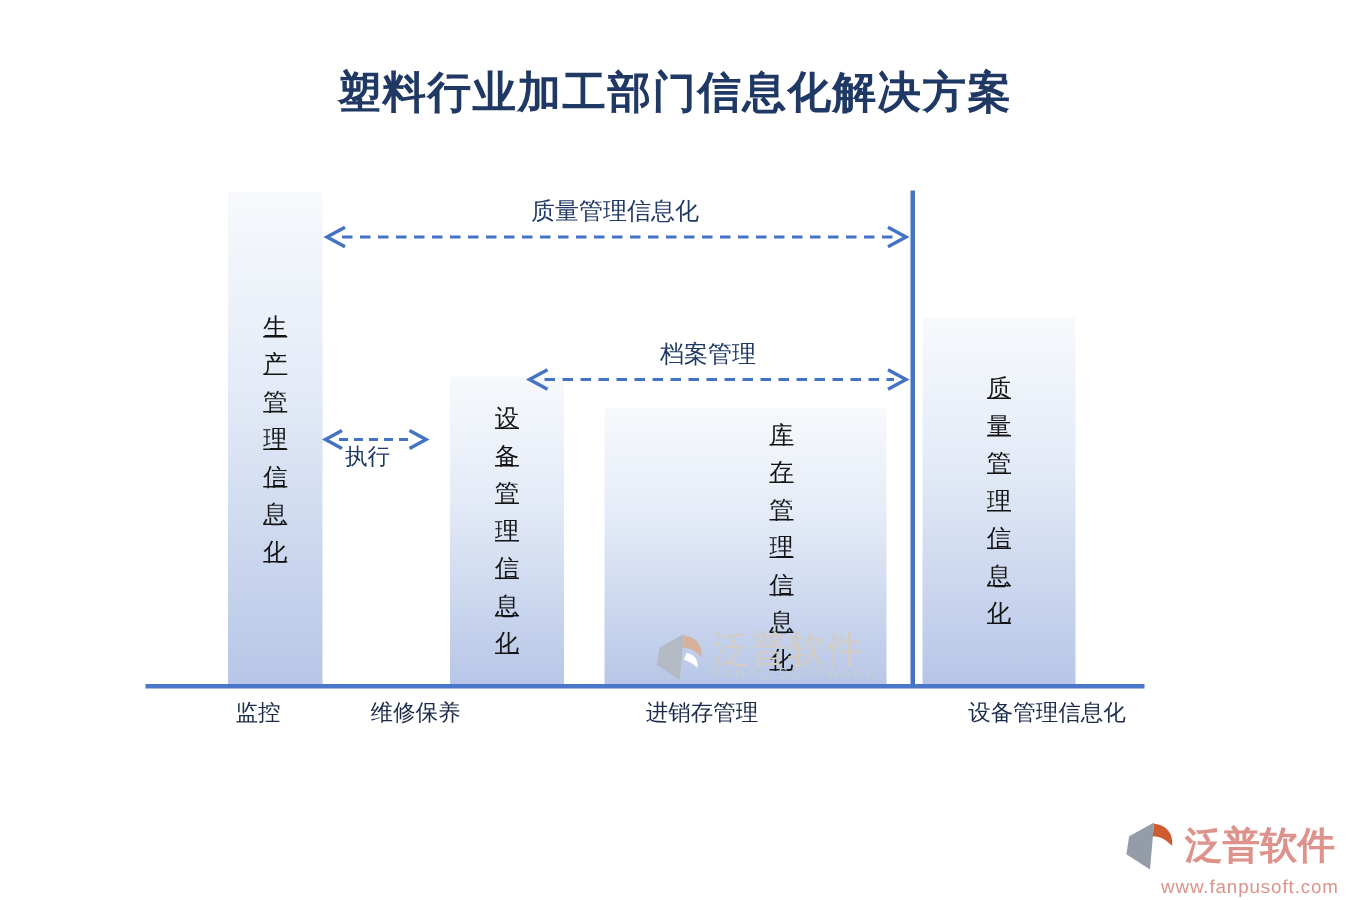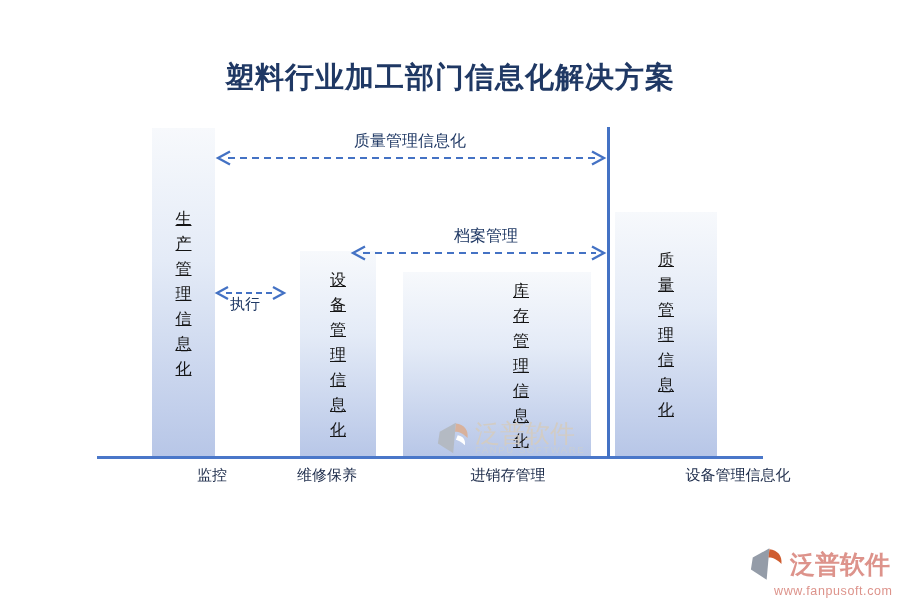--- a/index.html
+++ b/index.html
@@ -2,36 +2,36 @@
 <html><head>
 <meta charset="utf-8">
 <style>
   html,body { margin:0; padding:0; }
   body {
     width:900px; height:600px; position:relative; background:#ffffff;
     font-family:"Liberation Sans", sans-serif; overflow:hidden;
   }
   .title {
     position:absolute; top:42px; left:0; width:900px; text-align:center;
-    font-size:29px; font-weight:700; color:#1f3864; letter-spacing:1px;margin-top:16px;
+    font-size:29px; font-weight:700; color:#1f3864; letter-spacing:1px;
   }
   .col {
     position:absolute;
     background:linear-gradient(to bottom, #f7f9fc 0%, #e4ebf7 40%, #b7c6e7 100%);
     display:flex; align-items:center; justify-content:center;
   }
   .col-text {
     width:23px; font-size:16px; line-height:25px; color:#141414;
     word-break:break-all; text-align:center;text-decoration:underline;
   }
   .baseline { position:absolute; left:97px; top:456px; width:666px; height:3px; background:#4a77c9; }
   .vline    { position:absolute; left:607px; top:127px; width:3px;  height:331px; background:#4472c4; }
   .arrows   { position:absolute; left:0; top:0; pointer-events:none; }
   .arrow-lbl { position:absolute; transform:translateX(-50%); font-size:16px; color:#1f3864; white-space:nowrap; }
-  .axis-lbl  { position:absolute; top:466px; transform:translateX(-50%); font-size:15px; color:#1c2b4a; white-space:nowrap;margin-left:40px; }
+  .axis-lbl  { position:absolute; top:466px; transform:translateX(-50%); font-size:15px; color:#1c2b4a; white-space:nowrap; }
   .wm { position:absolute; left:437px; top:420px; display:flex; align-items:flex-start; gap:2px; }
   .wm-name { font-size:25px; color:#d2ccc4; line-height:26px; white-space:nowrap; }
   .wm-sub  { font-size:9.5px; color:#c7cdd5; letter-spacing:1.6px; margin-top:-2px; white-space:nowrap; }
   .flogo { position:absolute; left:750px; top:545px; width:140px; }
   .flogo-row { display:flex; align-items:center; gap:3px; }
   .flogo-name { font-size:25px; font-weight:700; color:#dd938b; line-height:26px; white-space:nowrap; }
   .flogo-url  { font-size:12.5px; color:#dd938b; letter-spacing:0.6px; margin-top:1px; margin-left:24px; white-space:nowrap; }
 </style>
 </head>
 <body>
@@ -65,25 +65,25 @@
     <path d="M365,246.5 L353,253 L365,259.5" stroke-width="2.3"></path>
     <path d="M592,246.5 L604,253 L592,259.5" stroke-width="2.3"></path>
 
     <line x1="226" y1="293" x2="276" y2="293" stroke-width="2" stroke-dasharray="6,4"></line>
     <path d="M228,287 L217,293 L228,299" stroke-width="2.3"></path>
     <path d="M273,287 L284,293 L273,299" stroke-width="2.3"></path>
   </g>
 </svg>
 
 <div class="arrow-lbl" style="left:410px; top:131px;">质量管理信息化</div>
-<div class="arrow-lbl" style="left:472px; top:226px;margin-left:14px;">档案管理</div>
+<div class="arrow-lbl" style="left:472px; top:226px;">档案管理</div>
 <div class="arrow-lbl" style="left:245px; top:267px; font-size:15px;margin-top:28px;">执行</div>
 
 <div class="axis-lbl" style="left:172px;">监控</div>
-<div class="axis-lbl" style="left:287px;">维修保养</div>
+<div class="axis-lbl" style="left:277px;">维修保养</div>
 <div class="axis-lbl" style="left:468px;">进销存管理</div>
 <div class="axis-lbl" style="left:698px;">设备管理信息化</div>
 
 <div class="wm">
   <svg viewBox="0 0 40 40" width="36" height="36">
     <polygon points="3,13 21,3 18,37 1,26" fill="#b4bac3"></polygon>
     <path d="M21,4 C30,5 35,11 34,20 C29,15 25,13 20,13 Z" fill="#d8b19c"></path>
     <path d="M23,17 C29,18 32,22 31,28 C27,24 24,23 21,22 Z" fill="#ffffff"></path>
   </svg>
   <div>

